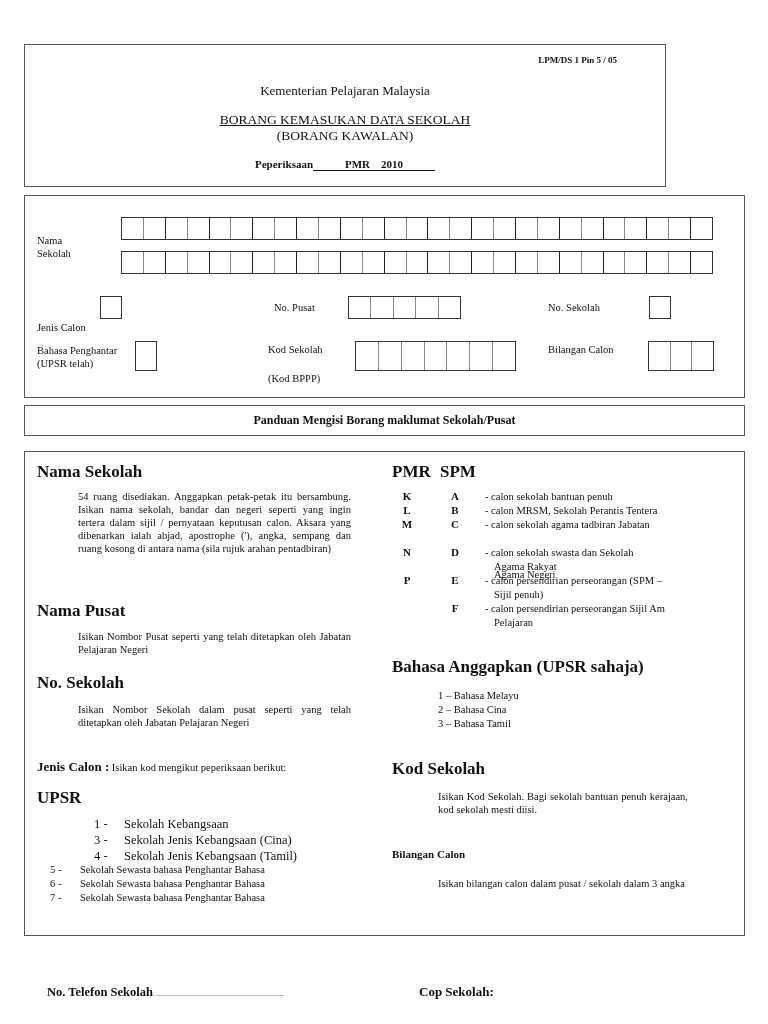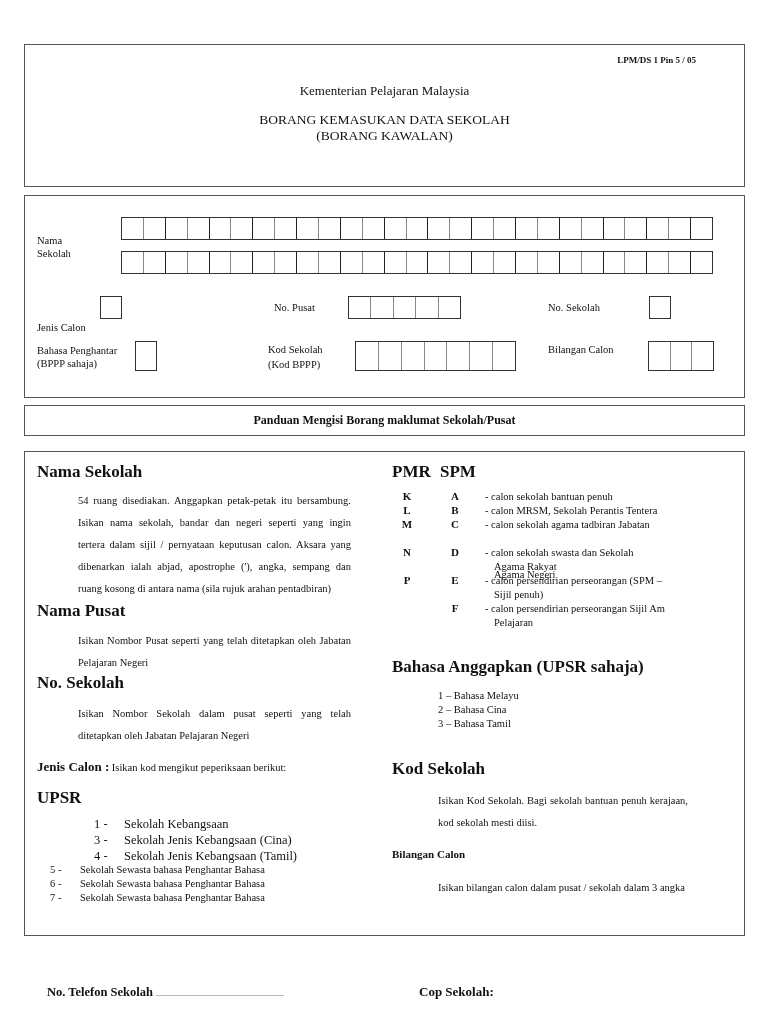--- a/index.html
+++ b/index.html
@@ -7,35 +7,38 @@
          font-family:"Liberation Serif", "DejaVu Serif", serif; color:#111; }
   .abs { position:absolute; }
   .box { position:absolute; border:1px solid #555; box-sizing:border-box; background:#fff; }
   .center { text-align:center; }
   .cells { position:absolute; display:flex; border:1px solid #333; box-sizing:border-box; }
   .cells .cell { flex:1; border-right:1px solid #888; }
   .cells .cell:last-child { border-right:none; }
   .cells .cell.strong { border-right:1px solid #222; }
   .lbl { position:absolute; font-size:10.5px; line-height:13px; }
   .h { position:absolute; font-weight:bold; font-size:17px; }
-  .p { position:absolute; font-size:10.5px; line-height:22px; text-align:justify; }
+  .p { position:absolute; font-size:10.5px; line-height:13px; text-align:justify; }
   .row { position:absolute; font-size:10.5px; line-height:13.5px; }
   .code { position:absolute; font-weight:bold; font-size:11px; width:14px; text-align:center; }
   .upsr-item { position:absolute; left:50px; font-size:10.5px; }
   .upsr-item .num { display:inline-block; width:30px; }
   .upsr-item.big { font-size:12.5px;margin-left:44px; }
 </style>
 </head>
 <body>
 
-<div class="box" style="left:24px; top:44px; width:721px; height:143px;">
+<div class="box" style="left:24px; top:44px; width:642px; height:143px;">
   <div class="abs" style="right:48px; top:10px; font-size:9px; font-weight:bold;">LPM/DS 1 Pin 5 / 05</div>
   <div class="abs center" style="left:0; right:0; top:38px; font-size:13px;">Kementerian Pelajaran Malaysia</div>
-  <div class="abs center" style="left:0; right:0; top:67px; font-size:13.5px;">BORANG KEMASUKAN DATA SEKOLAH</div>
+  <div class="abs center" style="left:0; right:0; top:67px; font-size:13.5px;text-decoration:underline;">BORANG KEMASUKAN DATA SEKOLAH</div>
   <div class="abs center" style="left:0; right:0; top:83px; font-size:13.5px;">(BORANG KAWALAN)</div>
+  <div class="abs center" style="left:0; right:0; top:113px; font-size:11px; font-weight:bold;">
+    <span>Peperiksaan</span><span style="display:inline-block; width:122px; border-bottom:1px solid #111; text-align:center; white-space:pre;">PMR    2010</span>
+  </div>
 </div>
 
 <div class="box" style="left:24px; top:195px; width:721px; height:203px;"></div>
 
 <div class="lbl" style="left:37px; top:234px;">
   <div>Nama</div>
   <div>Sekolah</div>
 </div>
 <div class="cells" id="nama-row1" style="left:121px; top:217px; width:592px; height:23px;">
     <div class="cell"></div>
@@ -110,29 +113,29 @@
     <div class="cell"></div>
   </div>
 
 <div class="lbl" style="left:548px; top:301px;">No. Sekolah</div>
 <div class="cells" style="left:649px; top:296px; width:22px; height:23px;">
     <div class="cell"></div>
   </div>
 
 <div class="lbl" style="left:37px; top:344px;">
   <div>Bahasa Penghantar</div>
-  <div>(BPPP sahaja)</div>
+  <div>(UPSR telah)</div>
 </div>
 <div class="cells" style="left:135px; top:341px; width:22px; height:30px;">
     <div class="cell"></div>
   </div>
 
 <div class="lbl" style="left:268px; top:343px;">
   <div>Kod Sekolah</div>
-  <div style="margin-top:2px;">(Kod BPPP)</div>
+  <div style="margin-top:16px;">(Kod BPPP)</div>
 </div>
 <div class="cells" id="kod-cells" style="left:355px; top:341px; width:161px; height:30px;">
     <div class="cell"></div>
     <div class="cell"></div>
     <div class="cell"></div>
     <div class="cell"></div>
     <div class="cell"></div>
     <div class="cell"></div>
     <div class="cell"></div>
   </div>

